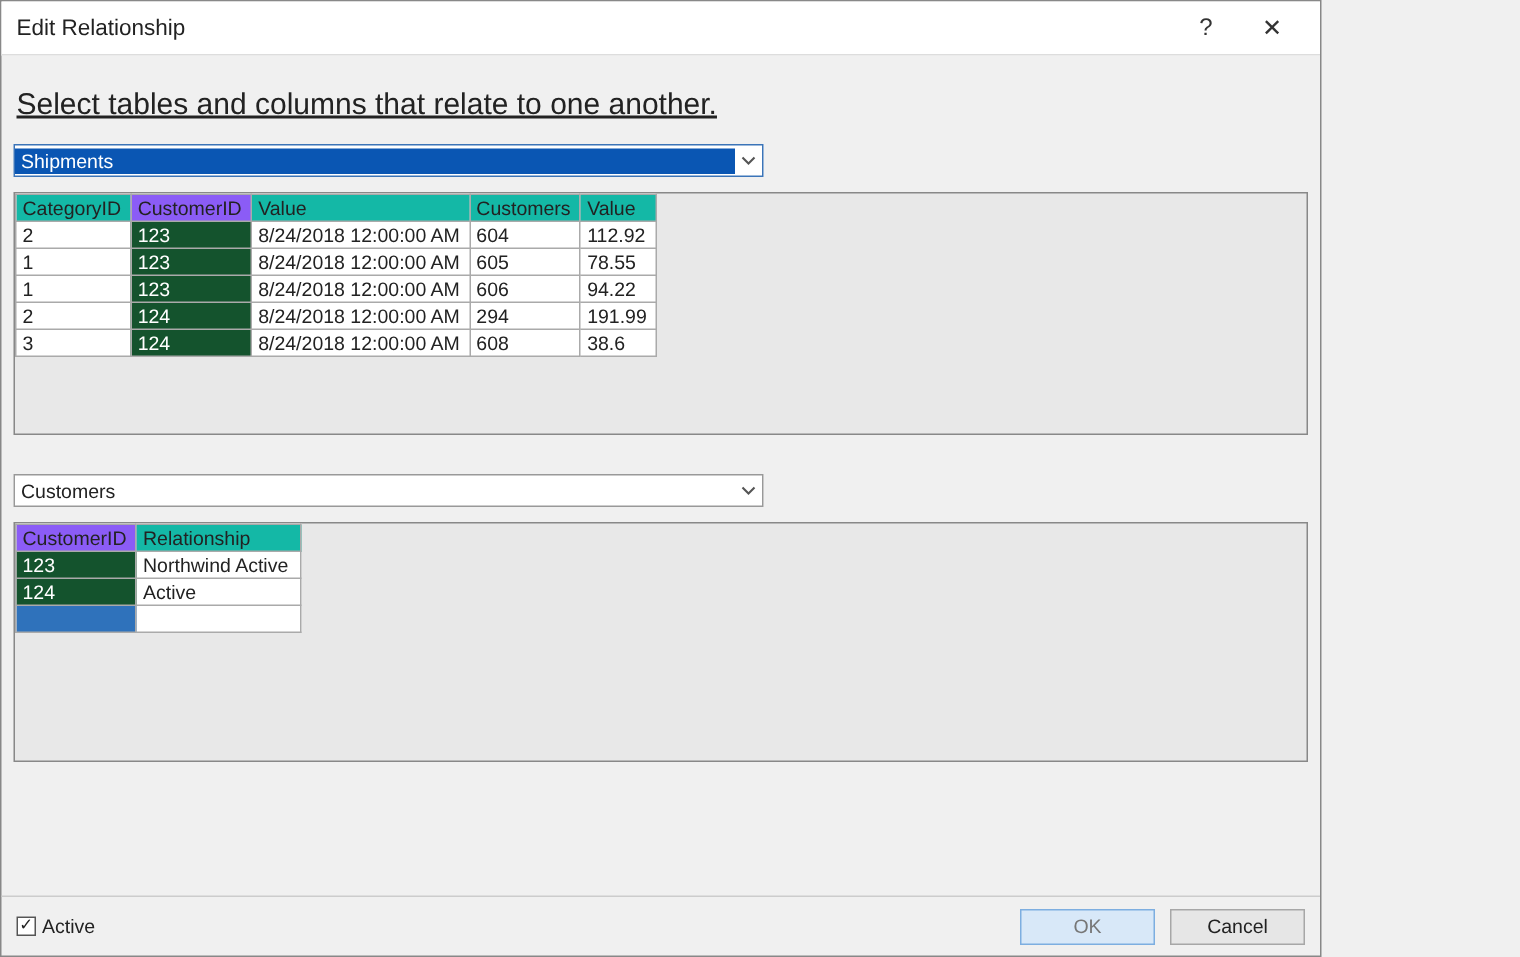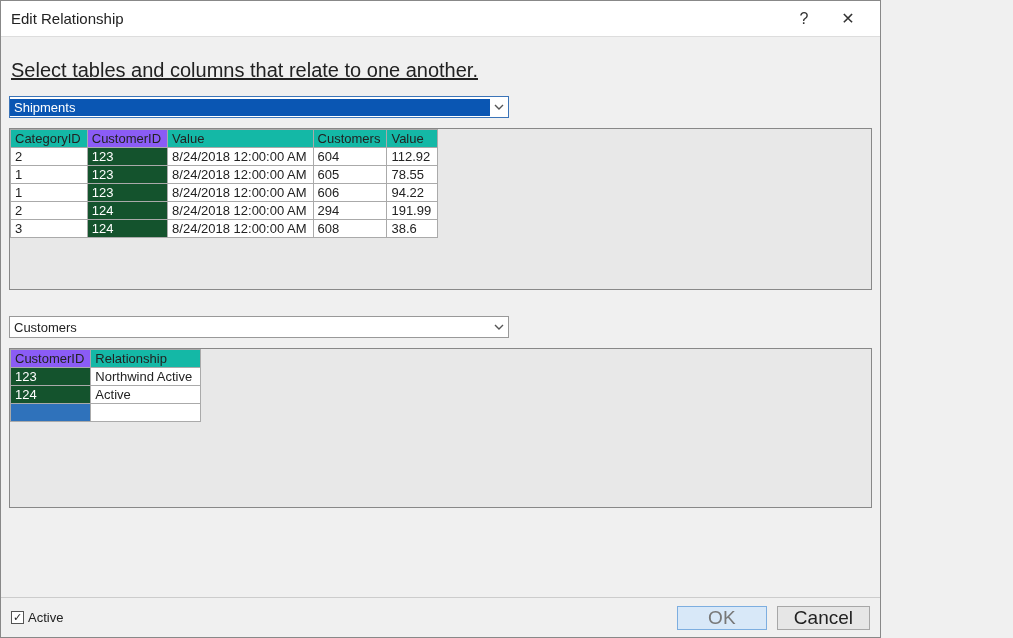--- a/index.html
+++ b/index.html
@@ -126,21 +126,21 @@
     width:13px;height:13px;border:1px solid #555;background:#fff;
     display:flex;align-items:center;justify-content:center;
     font-size:11px;line-height:1;
   }
   .btn {
     min-width:90px; height:24px;
     border:1px solid #a7a7a7;
     background:#e6e6e6;
     display:flex;align-items:center;justify-content:center;
     cursor:pointer;
-    font-size:19px;
+    font-size:13px;
     padding:0 16px;
   }
   .btn.default { background:#d8e8f8; border-color:#7daee0; color:#777;}
   .section-gap { height:26px; }
 </style>
 </head>
 <body>
 
 <div class="dialog">
 

